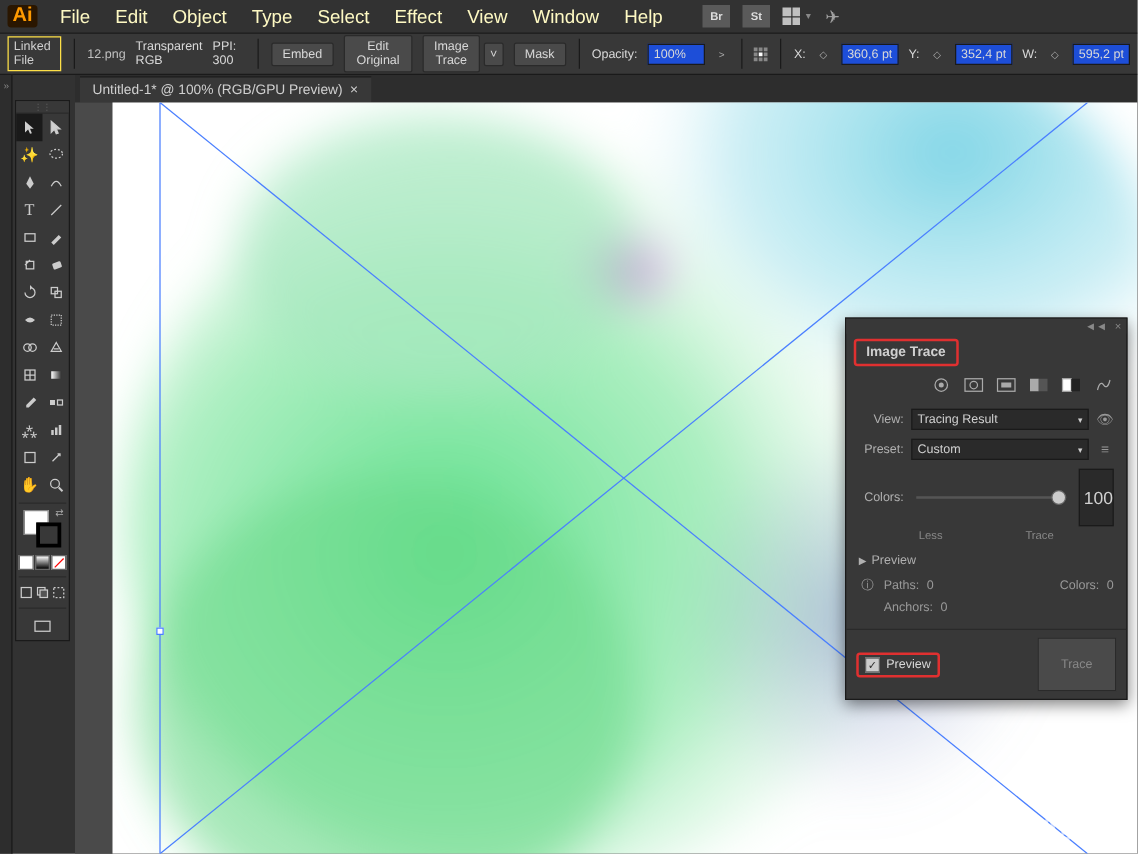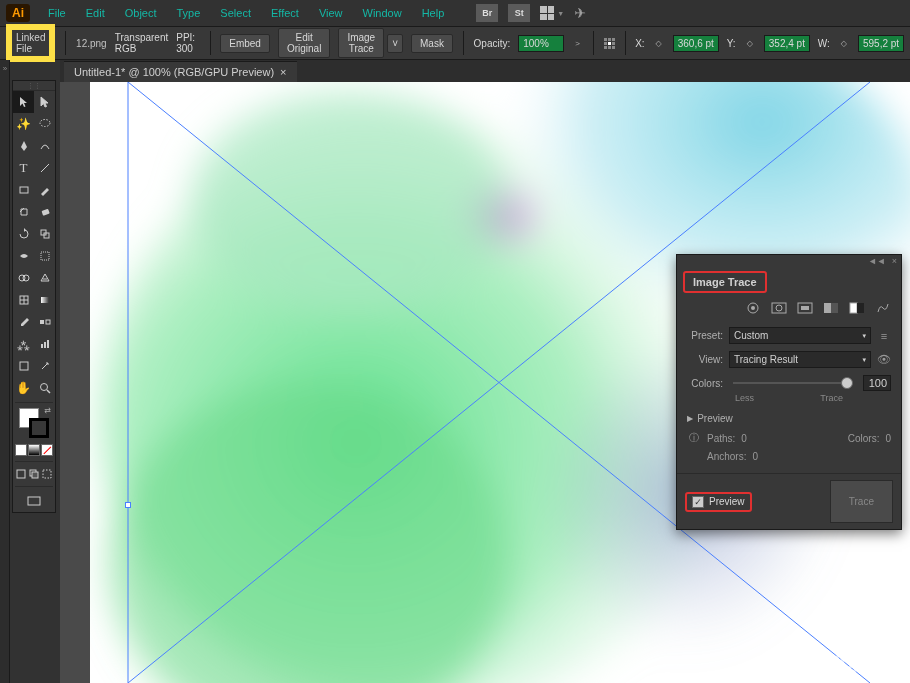--- a/index.html
+++ b/index.html
@@ -1,34 +1,34 @@
 <!DOCTYPE html>
 <html><head>
 <meta charset="utf-8">
 <style>
 * { margin: 0; padding: 0; box-sizing: border-box; font-family: "Segoe UI", Arial, sans-serif; }
 body { width: 910px; height: 683px; background: #323232; overflow: hidden; position: relative; color: #d8d8d8; font-size: 11px; }
 
 
 .menubar { height: 26px; background: #323232; display: flex; align-items: center; padding: 0 6px; gap: 4px; }
-.ai-logo { width: 24px; height: 18px; background: #2a1600; border-radius: 3px; display: flex; align-items: center; justify-content: center; color: #ff9a00; font-weight: bold; font-size: 12px; margin-right: 6px; }
-.menu-item { padding: 4px 8px; color: #14b8a6; font-size: 11px; cursor: pointer; }
+.ai-logo { width: 24px; height: 18px; background: #2a1600; border-radius: 3px; display: flex; align-items: center; justify-content: center; color: #ff9a00; font-weight: bold; font-size: 16px; margin-right: 6px; }
+.menu-item { padding: 4px 8px; color: #fef9c3; font-size: 15px; cursor: pointer; }
 .menu-icons { margin-left: 20px; display: flex; gap: 10px; align-items: center; }
 .menu-icon-box { width: 22px; height: 18px; background: #5a5a5a; display: flex; align-items: center; justify-content: center; font-size: 9px; color: #ddd; font-weight: bold; }
 .grid-icon { display: grid; grid-template-columns: 1fr 1fr; gap: 1px; width: 14px; height: 14px; }
 .grid-icon div { background: #c0c0c0; }
 .plane-icon { font-size: 14px; color: #a0a0a0; }
 
 
 .optionsbar { height: 34px; background: #383838; border-top: 1px solid #1a1a1a; border-bottom: 1px solid #1a1a1a; display: flex; align-items: center; padding: 0 6px; gap: 8px; font-size: 10px; }
 .opt-btn { background: #4a4a4a; border: 1px solid #2a2a2a; padding: 3px 8px; color: #d8d8d8; font-size: 10px; cursor: pointer; border-radius: 2px; }
 .opt-btn-flat { padding: 3px 6px; color: #d0d0d0; }
 .opt-link { color: #c0c0c0; cursor: pointer; }
 .opt-group { display: flex; align-items: center; gap: 3px; }
-.opt-input { background: #15803d; border: 1px solid #1a1a1a; color: #d8d8d8; padding: 2px 4px; width: 38px; font-size: 10px; }
+.opt-input { background: #1d4ed8; border: 1px solid #1a1a1a; color: #d8d8d8; padding: 2px 4px; width: 38px; font-size: 10px; }
 .opt-input.wide { width: 46px; }
 .opt-sep { width: 1px; height: 24px; background: #1a1a1a; margin: 0 2px; }
 .chevron { font-size: 8px; color: #aaa; padding: 0 3px; cursor: pointer; }
 
 
 .leftdock { position: absolute; left: 0; top: 60px; width: 10px; height: 623px; background: #2d2d2d; border-right: 1px solid #1a1a1a; }
 .leftdock-arrow { width: 10px; height: 16px; display: flex; align-items: center; justify-content: center; font-size: 8px; color: #888; }
 
 
 .toolbox { position: absolute; left: 12px; top: 80px; width: 44px; background: #383838; border: 1px solid #1a1a1a; }
@@ -67,21 +67,21 @@
 .preset-icon { width: 16px; height: 14px; cursor: pointer; }
 .panel-body { padding: 4px 10px 8px 10px; }
 .panel-row { display: flex; align-items: center; gap: 6px; margin-bottom: 7px; }
 .panel-label { width: 36px; text-align: right; color: #b0b0b0; font-size: 10px; }
 .panel-select { flex: 1; background: #2a2a2a; border: 1px solid #1a1a1a; color: #d0d0d0; padding: 2px 4px; font-size: 10px; display: flex; justify-content: space-between; align-items: center; cursor: pointer; }
 .panel-select .arrow { font-size: 7px; }
 .panel-extra-icon { width: 14px; height: 14px; display: flex; align-items: center; justify-content: center; color: #999; cursor: pointer; font-size: 11px; }
 .slider-row { display: flex; align-items: center; gap: 6px; margin-bottom: 2px; }
 .slider-track { flex: 1; height: 2px; background: #555; position: relative; margin: 0 4px; }
 .slider-thumb { position: absolute; right: 0; top: -5px; width: 12px; height: 12px; border-radius: 50%; background: #ccc; border: 1px solid #666; }
-.slider-val { width: 28px; background: #2a2a2a; border: 1px solid #1a1a1a; color: #d0d0d0; padding: 1px 3px; text-align: right; font-size: 11px; }
+.slider-val { width: 28px; background: #2a2a2a; border: 1px solid #1a1a1a; color: #d0d0d0; padding: 14px 3px; text-align: right; font-size: 14px; }
 .slider-labels { display: flex; justify-content: space-between; padding: 0 48px 0 48px; font-size: 9px; color: #888; margin-bottom: 6px; gap: 20px; }
 .advanced-row { display: flex; align-items: center; gap: 4px; padding: 4px 0; color: #b0b0b0; cursor: pointer; }
 .stats-row { display: flex; align-items: center; gap: 6px; font-size: 10px; color: #999; padding: 3px 0; }
 .stats-icon { width: 14px; text-align: center; }
 .panel-footer { display: flex; justify-content: space-between; align-items: center; padding: 6px 8px; border-top: 1px solid #2a2a2a; }
 .checkbox { width: 12px; height: 12px; background: #ccc; border: 1px solid #666; display: inline-flex; align-items: center; justify-content: center; font-size: 9px; color: #333; }
 .trace-btn { background: #4a4a4a; border: 1px solid #2a2a2a; padding: 15px 18px; color: #888; font-size: 10px; }
 
 .watermark { position: absolute; right: 12px; bottom: 6px; color: rgba(255,255,255,0.6); font-size: 24px; font-style: italic; font-weight: bold; letter-spacing: 1px; }
 </style>
@@ -109,21 +109,21 @@
           <div></div>
           <div></div>
         </div>
       <span style="font-size:7px;color:#888;">▼</span>
     </div>
     <div class="plane-icon">✈</div>
   </div>
 </div>
 
 <div class="optionsbar">
-  <span class="opt-btn-flat" style="border:6px solid #fde047;padding:2px 4px;">Linked File</span>
+  <span class="opt-btn-flat" style="border:1px solid #fde047;padding:2px 4px;">Linked File</span>
   <div class="opt-sep"></div>
   <span class="opt-link">12.png</span>
   <span>Transparent RGB</span>
   <span><span>PPI:</span> <span>300</span></span>
   <div class="opt-sep"></div>
   <button class="opt-btn">Embed</button>
   <button class="opt-btn">Edit Original</button>
   <div class="opt-group">
     <button class="opt-btn">Image Trace</button>
     <button class="opt-btn" style="padding:3px 4px;">˅</button>
@@ -461,34 +461,34 @@
     <svg class="preset-icon" viewBox="0 0 16 14">
         <rect x="1" y="2" width="7" height="10" fill="#fff" stroke="#aaa"></rect>
         <rect x="8" y="2" width="7" height="10" fill="#222"></rect>
       </svg>
     <svg class="preset-icon" viewBox="0 0 16 14">
         <path d="M3 11 Q5 3 8 7 Q11 11 13 3" fill="none" stroke="#aaa"></path>
       </svg>
   </div>
   <div class="panel-body">
     <div class="panel-row">
+      <div class="panel-label">View:</div>
+      <div class="panel-select">
+          <span>Tracing Result</span>
+          <span class="arrow">▾</span>
+        </div>
+      <div class="panel-extra-icon">👁</div>
+    </div>
+    <div class="panel-row">
       <div class="panel-label">Preset:</div>
       <div class="panel-select">
           <span>Custom</span>
           <span class="arrow">▾</span>
         </div>
       <div class="panel-extra-icon">≡</div>
-    </div>
-    <div class="panel-row">
-      <div class="panel-label">View:</div>
-      <div class="panel-select">
-          <span>Tracing Result</span>
-          <span class="arrow">▾</span>
-        </div>
-      <div class="panel-extra-icon">👁</div>
     </div>
     <div class="slider-row">
       <div class="panel-label">Colors:</div>
       <div class="slider-track">
           <div class="slider-thumb"></div>
         </div>
       <div class="slider-val">100</div>
     </div>
     <div class="slider-labels">
       <span>Less</span>

